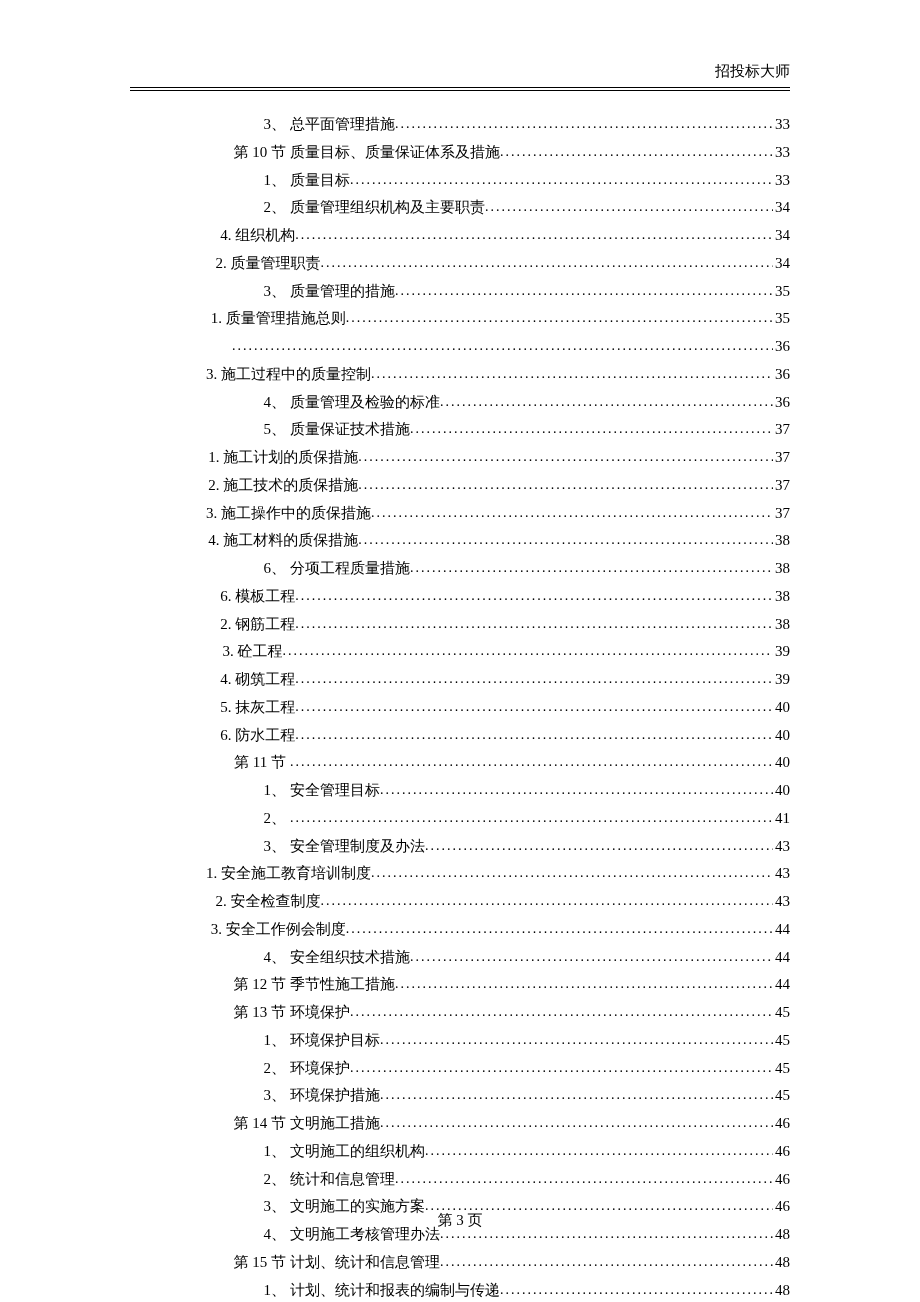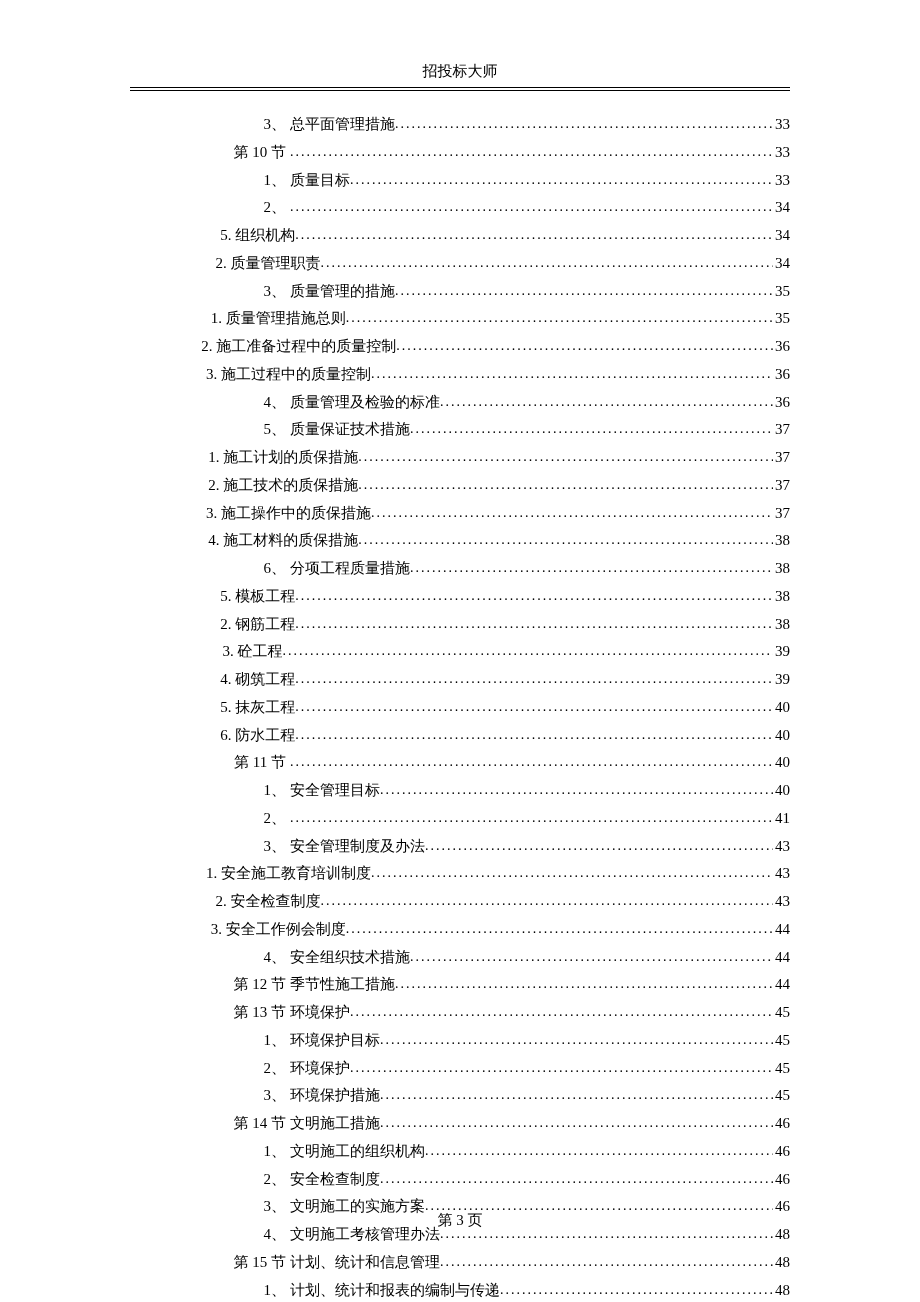--- a/index.html
+++ b/index.html
@@ -8,21 +8,21 @@
     font-family: "SimSun", "宋体", serif;
     color: #000;
     width: 920px;
     height: 1302px;
     position: relative;
   }
   .page {
     padding: 62px 130px 0 130px;
   }
   .header {
-    text-align: center;
+    text-align: right;
     font-size: 15px;
     padding-bottom: 6px;
     border-bottom: 1.5px solid #000;
     margin-bottom: 2px;
   }
   .header-underline {
     border-bottom: 1px solid #000;
     margin-bottom: 20px;
   }
   .toc {
@@ -81,37 +81,39 @@
   <div class="header-underline"></div>
   <div class="toc" id="toc">
       <div class="toc-row">
         <span class="toc-label item">3、</span>
         <span class="toc-title">总平面管理措施</span>
         <span class="toc-dots"></span>
         <span class="toc-page">33</span>
       </div>
       <div class="toc-row">
         <span class="toc-label section">第 10 节</span>
+        <span class="toc-title">质量目标、质量保证体系及措施</span>
         <span class="toc-dots"></span>
         <span class="toc-page">33</span>
       </div>
       <div class="toc-row">
         <span class="toc-label item">1、</span>
         <span class="toc-title">质量目标</span>
         <span class="toc-dots"></span>
         <span class="toc-page">33</span>
       </div>
       <div class="toc-row">
         <span class="toc-label item">2、</span>
+        <span class="toc-title">质量管理组织机构及主要职责</span>
         <span class="toc-dots"></span>
         <span class="toc-page">34</span>
       </div>
       <div class="toc-row">
         <span class="sub-indent"></span>
-        <span class="toc-title">5. 组织机构</span>
+        <span class="toc-title">4. 组织机构</span>
         <span class="toc-dots"></span>
         <span class="toc-page">34</span>
       </div>
       <div class="toc-row">
         <span class="sub-indent"></span>
         <span class="toc-title">2. 质量管理职责</span>
         <span class="toc-dots"></span>
         <span class="toc-page">34</span>
       </div>
       <div class="toc-row">
@@ -121,21 +123,20 @@
         <span class="toc-page">35</span>
       </div>
       <div class="toc-row">
         <span class="sub-indent"></span>
         <span class="toc-title">1. 质量管理措施总则</span>
         <span class="toc-dots"></span>
         <span class="toc-page">35</span>
       </div>
       <div class="toc-row">
         <span class="sub-indent"></span>
-        <span class="toc-title">2. 施工准备过程中的质量控制</span>
         <span class="toc-dots"></span>
         <span class="toc-page">36</span>
       </div>
       <div class="toc-row">
         <span class="sub-indent"></span>
         <span class="toc-title">3. 施工过程中的质量控制</span>
         <span class="toc-dots"></span>
         <span class="toc-page">36</span>
       </div>
       <div class="toc-row">
@@ -175,21 +176,21 @@
         <span class="toc-page">38</span>
       </div>
       <div class="toc-row">
         <span class="toc-label item">6、</span>
         <span class="toc-title">分项工程质量措施</span>
         <span class="toc-dots"></span>
         <span class="toc-page">38</span>
       </div>
       <div class="toc-row">
         <span class="sub-indent"></span>
-        <span class="toc-title">5. 模板工程</span>
+        <span class="toc-title">6. 模板工程</span>
         <span class="toc-dots"></span>
         <span class="toc-page">38</span>
       </div>
       <div class="toc-row">
         <span class="sub-indent"></span>
         <span class="toc-title">2. 钢筋工程</span>
         <span class="toc-dots"></span>
         <span class="toc-page">38</span>
       </div>
       <div class="toc-row">
@@ -299,21 +300,21 @@
         <span class="toc-page">46</span>
       </div>
       <div class="toc-row">
         <span class="toc-label item">1、</span>
         <span class="toc-title">文明施工的组织机构</span>
         <span class="toc-dots"></span>
         <span class="toc-page">46</span>
       </div>
       <div class="toc-row">
         <span class="toc-label item">2、</span>
-        <span class="toc-title">安全检查制度</span>
+        <span class="toc-title">统计和信息管理</span>
         <span class="toc-dots"></span>
         <span class="toc-page">46</span>
       </div>
       <div class="toc-row">
         <span class="toc-label item">3、</span>
         <span class="toc-title">文明施工的实施方案</span>
         <span class="toc-dots"></span>
         <span class="toc-page">46</span>
       </div>
       <div class="toc-row">

